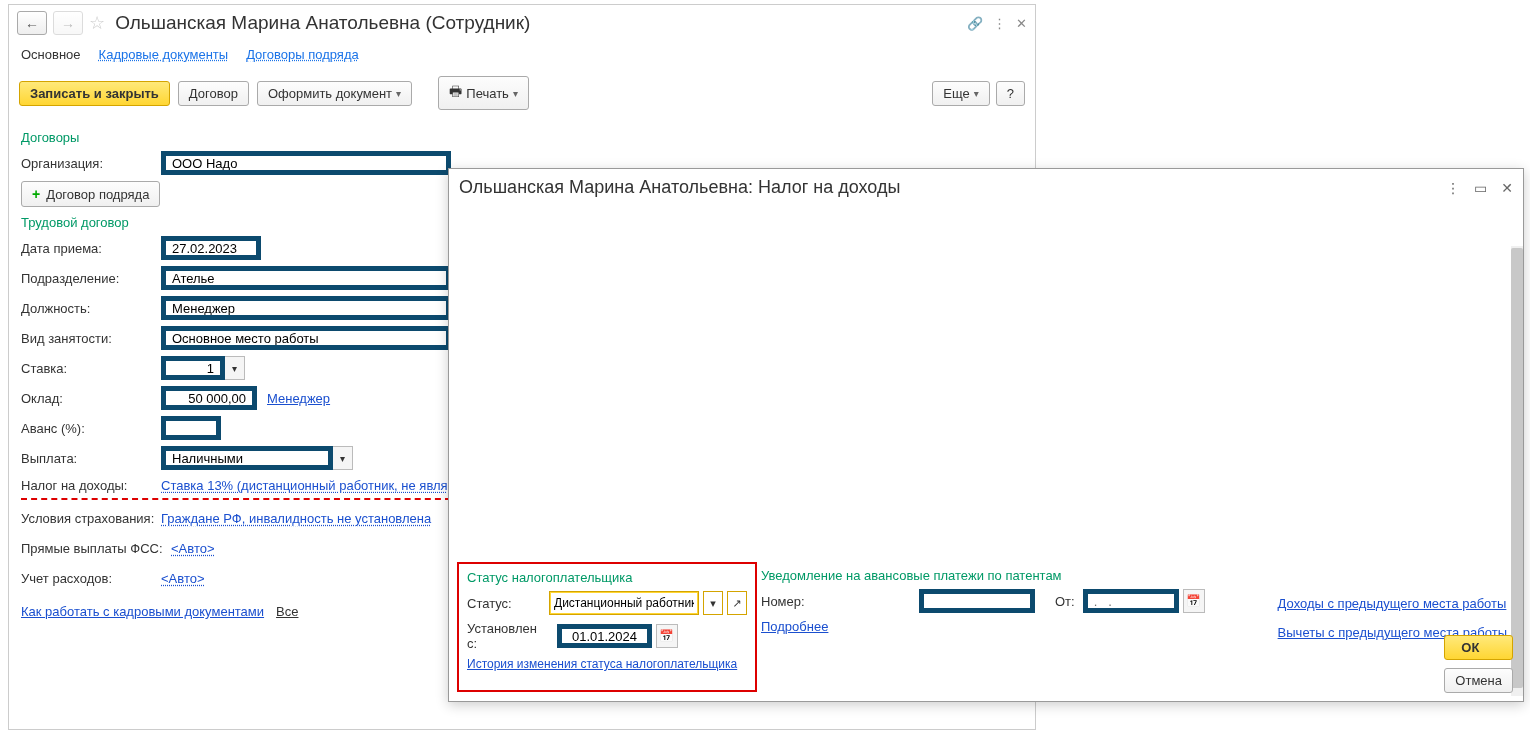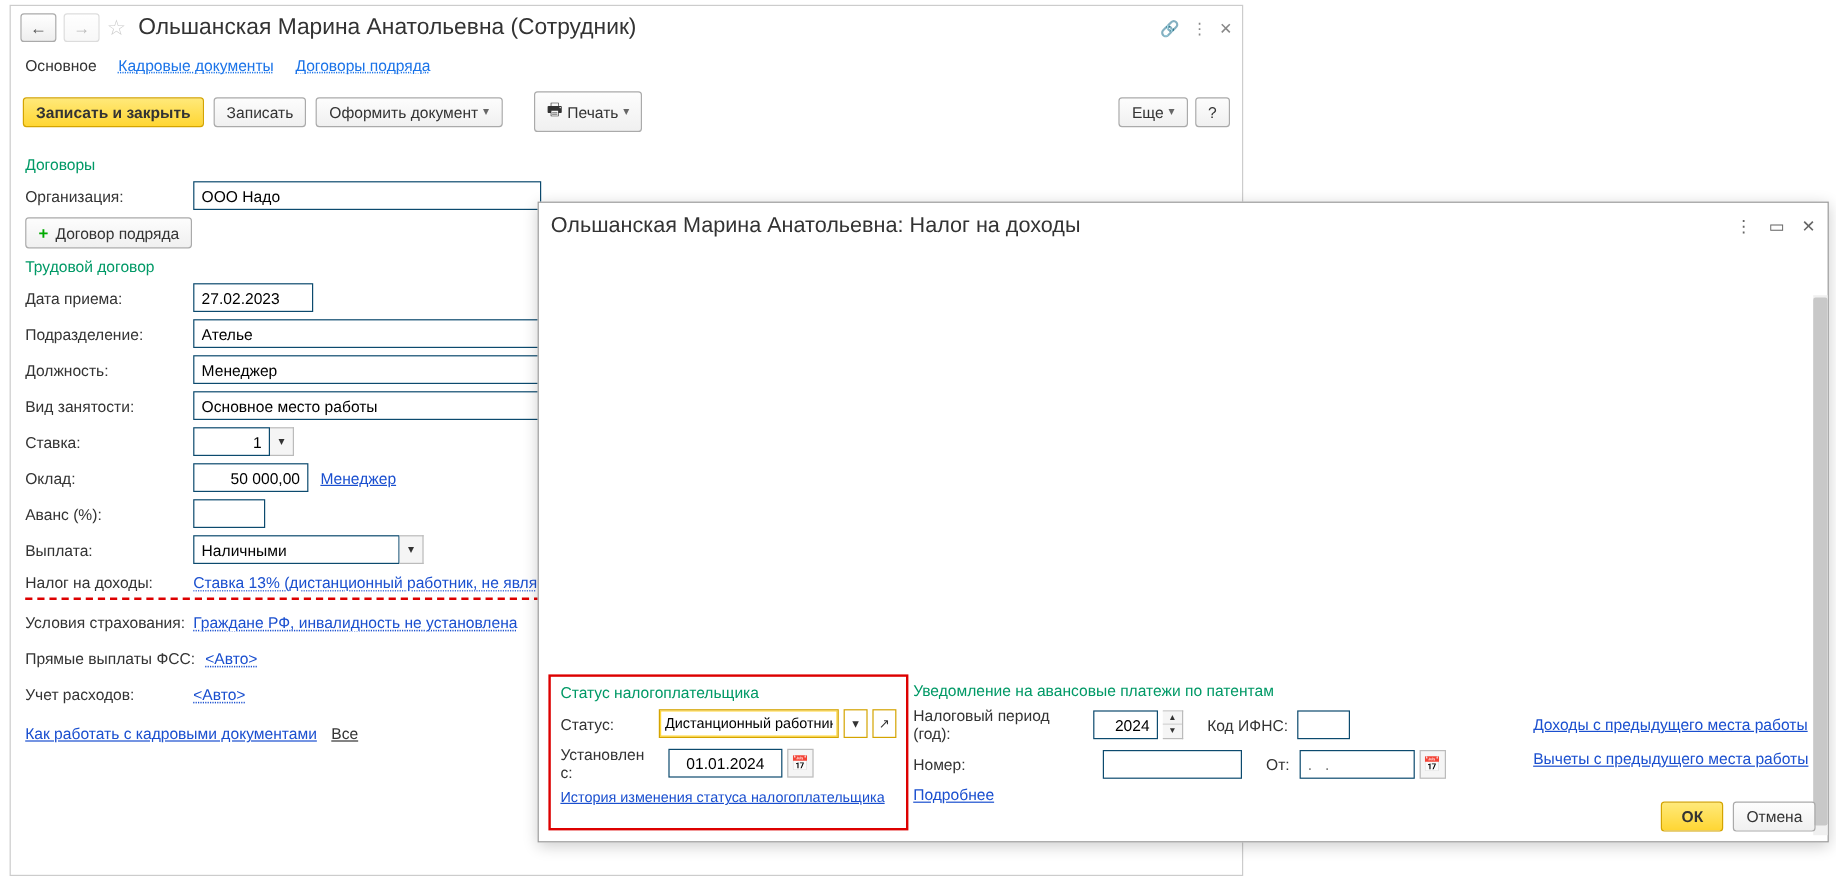--- a/index.html
+++ b/index.html
@@ -65,21 +65,21 @@
   }
   .btn .caret { font-size:10px; color:#666; }
   .toolbar-right { margin-left:auto; display:flex; gap:6px; }
   .form-area { padding: 2px 12px; }
   .form-row { display:flex; align-items:center; margin: 6px 0; min-height:24px; }
   .form-label { width: 140px; color:#333; }
   .link { color:#1a4fcf; text-decoration:underline; cursor:pointer; }
   .link-dotted { text-decoration: underline dotted; text-underline-offset: 2px; }
   .section-title { color: #009966; margin: 8px 0 4px 0; font-size:13px; }
   .input {
-    border:1px solid #0c4a6e;
+    border:5px solid #0c4a6e;
     background:#fff;
     height:24px;
     padding:2px 6px;
     font-size:13px;
   }
   .input-wide { width: 290px; }
   .input-date { width: 100px; }
   .input-num { width: 96px; text-align:right; }
   .dropdown-btn {
     border:1px solid #bbb; border-left:none;
@@ -128,21 +128,21 @@
   }
   .modal-links {
     position:absolute;
     right:16px; top:390px;
     text-align:left;
     font-size:13px;
   }
   .modal-footer {
     position:absolute;
     right:10px; bottom:8px;
-    display:flex; gap:8px;
+    display:flex; gap:8px;flex-direction:column;
   }
   .status-input {
     border:1px solid #d4a400;
     box-shadow: 0 0 0 1px #ffd633 inset;
     height:24px;
     padding:2px 4px;
     font-size:12px;
     width:150px;
   }
   .small-btn {
@@ -194,21 +194,21 @@
   </div>
 
   <div class="tabs">
     <span class="tab active">Основное</span>
     <span class="tab">Кадровые документы</span>
     <span class="tab">Договоры подряда</span>
   </div>
 
   <div class="toolbar">
     <span class="btn btn-primary">Записать и закрыть</span>
-    <span class="btn">Записать</span>
+    <span class="btn">Договор</span>
     <span class="btn">
       <span>Оформить документ</span>
       <span class="caret">▾</span>
     </span>
     <span style="width:10px"></span>
     <span class="btn">
       <span class="print-icon"></span>
       <span>Печать</span>
       <span class="caret">▾</span>
     </span>
@@ -331,32 +331,20 @@
         </span>
       </div>
       <div class="modal-row">
         <span class="link" style="font-size:12px">История изменения статуса налогоплательщика</span>
       </div>
     </div>
 
     <div class="modal-right-section">
       <div class="section-title" style="margin-top:0">Уведомление на авансовые платежи по патентам</div>
       <div class="modal-row">
-        <span style="width:142px">Налоговый период (год):</span>
-        <span class="field-inline">
-          <input class="input" style="width: 54px; text-align: right;" value="2024">
-          <span class="spinner">
-              <div>▲</div>
-              <div>▼</div>
-            </span>
-        </span>
-        <span style="margin-left:12px">Код ИФНС:</span>
-        <input class="input" style="width: 44px;">
-      </div>
-      <div class="modal-row">
         <span style="width:48px">Номер:</span>
         <span style="width:94px"></span>
         <input class="input" style="width: 116px;">
         <span style="margin-left:12px">От:</span>
         <span class="field-inline">
           <input class="input" style="width: 96px;" placeholder=".   .">
           <span class="cal-btn">📅</span>
         </span>
       </div>
       <div class="modal-row">

